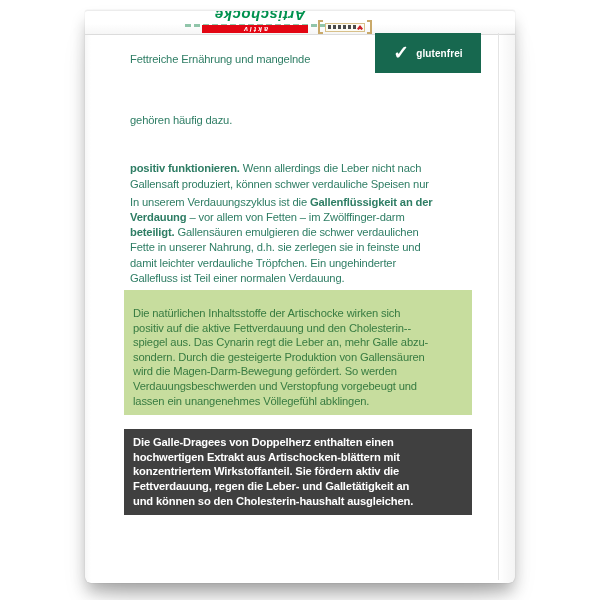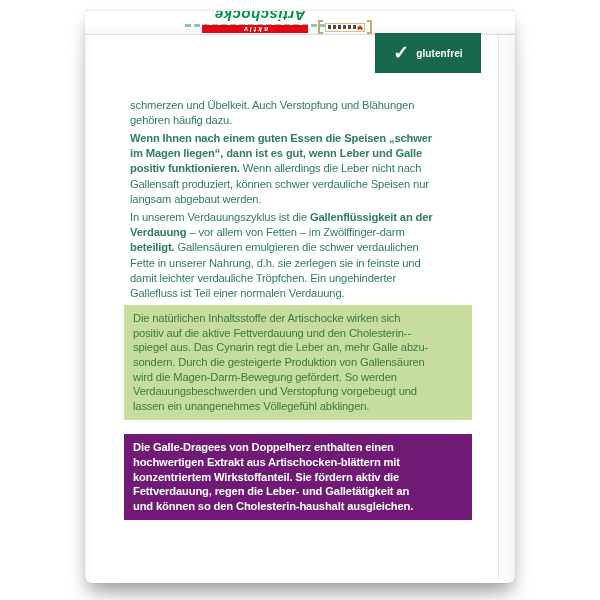--- a/index.html
+++ b/index.html
@@ -79,24 +79,24 @@
   
   .content{
     position:absolute;left:39px;top:42px;width:348px;
     color:#2e7d64;font-size:11.2px;line-height:15.2px;letter-spacing:-0.15px;
     white-space:nowrap;
   }
   .content p{margin:0 0 3px;padding-left:6px;}
   .b{font-weight:bold;}
   .greenbox{
     margin:4px 0 14px;background:#c7dd9e;color:#377b41;
-    padding:6px 6px 7px 9px;line-height:14.6px;
+    padding:16px 6px 7px 9px;line-height:14.6px;
   }
   .darkbox{
-    background:#701a75;color:#ffffff;
+    background:#404040;color:#ffffff;
     padding:6px 6px 7px 9px;line-height:14.6px;font-weight:bold;
   }
 </style>
 </head>
 <body>
 
 <div class="stage">
   <div class="package">
 
     <div class="flap">
@@ -112,22 +112,22 @@
         <span class="bracket r"></span>
       </span>
     </div>
 
     <div class="badge">
       <span class="check">✓</span>
       <span class="blabel">glutenfrei</span>
     </div>
 
     <div class="content">
-      <p><br><br><br><span>schmerzen und Übelkeit. Auch Verstopfung und Blähungen</span><br><span>gehören häufig dazu.</span></p>
-      <p><span class="b">Wenn Ihnen nach einem guten Essen die Speisen „schwer</span><br><span class="b">im Magen liegen“, dann ist es gut, wenn Leber und Galle</span><br><span class="b">positiv funktionieren.</span><span> Wenn allerdings die Leber nicht nach</span><br><span>Gallensaft produziert, können schwer verdauliche Speisen nur</span><br><span>langsam abgebaut werden.</span></p>
+      <p><span>Fettreiche Ernährung und mangelnde</span><br><br><br><br><span>gehören häufig dazu.</span></p>
+      <p><br><br><span class="b">positiv funktionieren.</span><span> Wenn allerdings die Leber nicht nach</span><br><span>Gallensaft produziert, können schwer verdauliche Speisen nur</span><br></p>
       <p><span>In unserem Verdauungszyklus ist die </span><span class="b">Gallenflüssigkeit an der</span><br><span class="b">Verdauung</span><span> – vor allem von Fetten – im Zwölffinger-darm</span><br><span class="b">beteiligt.</span><span> Gallensäuren emulgieren die schwer verdaulichen</span><br><span>Fette in unserer Nahrung, d.h. sie zerlegen sie in feinste und</span><br><span>damit leichter verdauliche Tröpfchen. Ein ungehinderter</span><br><span>Gallefluss ist Teil einer normalen Verdauung.</span></p>
       <div class="greenbox"><span>Die natürlichen Inhaltsstoffe der Artischocke wirken sich</span><br><span>positiv auf die aktive Fettverdauung und den Cholesterin--</span><br><span>spiegel aus. Das Cynarin regt die Leber an, mehr Galle abzu-</span><br><span>sondern. Durch die gesteigerte Produktion von Gallensäuren</span><br><span>wird die Magen-Darm-Bewegung gefördert. So werden</span><br><span>Verdauungsbeschwerden und Verstopfung vorgebeugt und</span><br><span>lassen ein unangenehmes Völlegefühl abklingen.</span></div>
       <div class="darkbox"><span class="b">Die Galle-Dragees von Doppelherz enthalten einen</span><br><span class="b">hochwertigen Extrakt aus Artischocken-blättern mit</span><br><span class="b">konzentriertem Wirkstoffanteil. Sie fördern aktiv die</span><br><span class="b">Fettverdauung, regen die Leber- und Galletätigkeit an</span><br><span class="b">und können so den Cholesterin-haushalt ausgleichen.</span></div>
     </div>
 
     <div class="crease"></div>
   </div>
 </div>
 
 </body></html>

